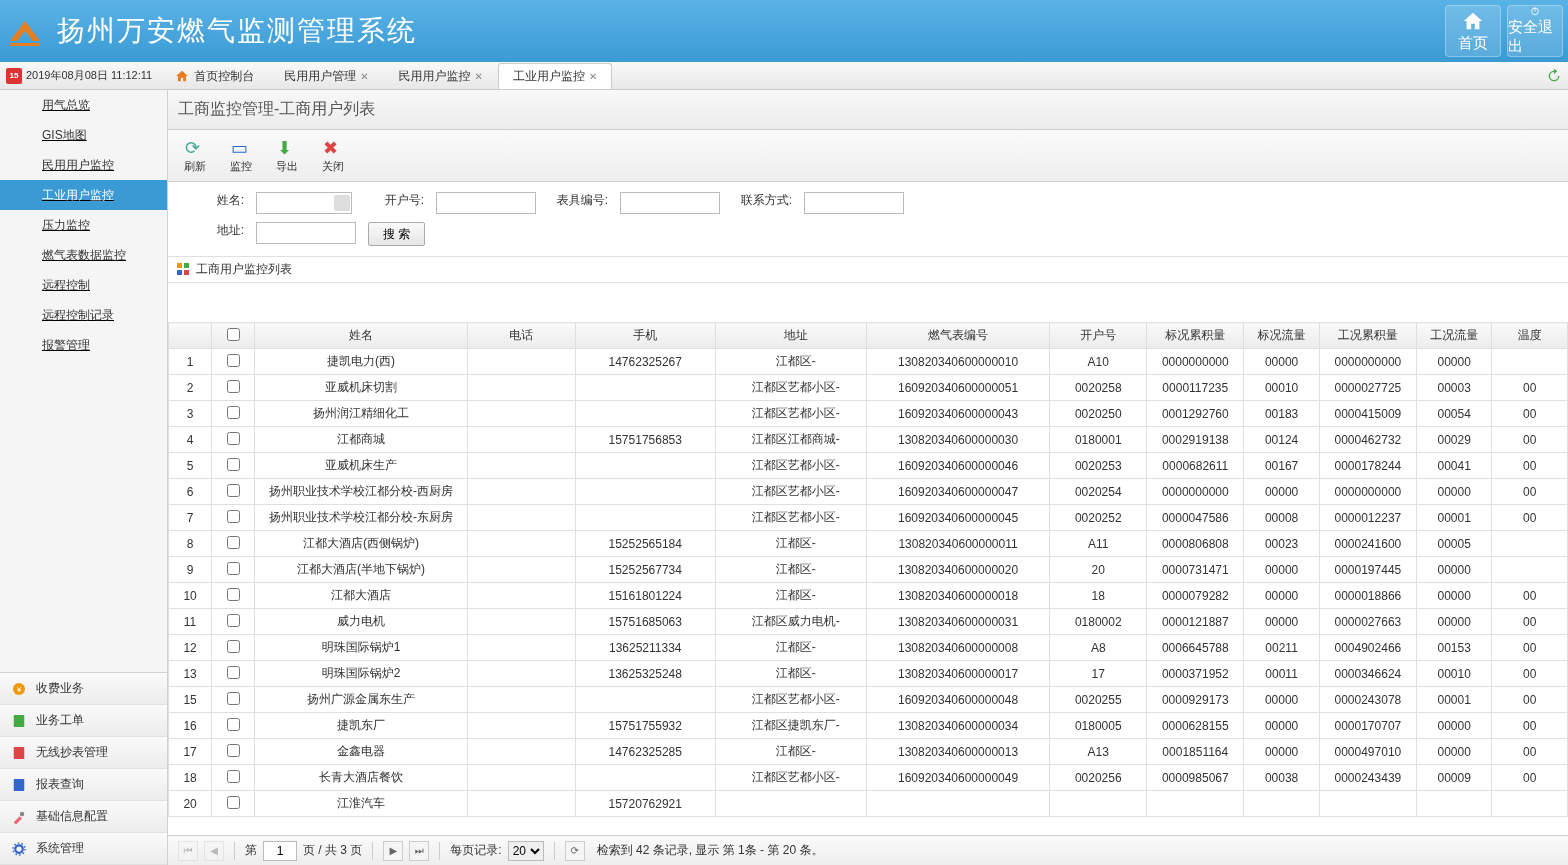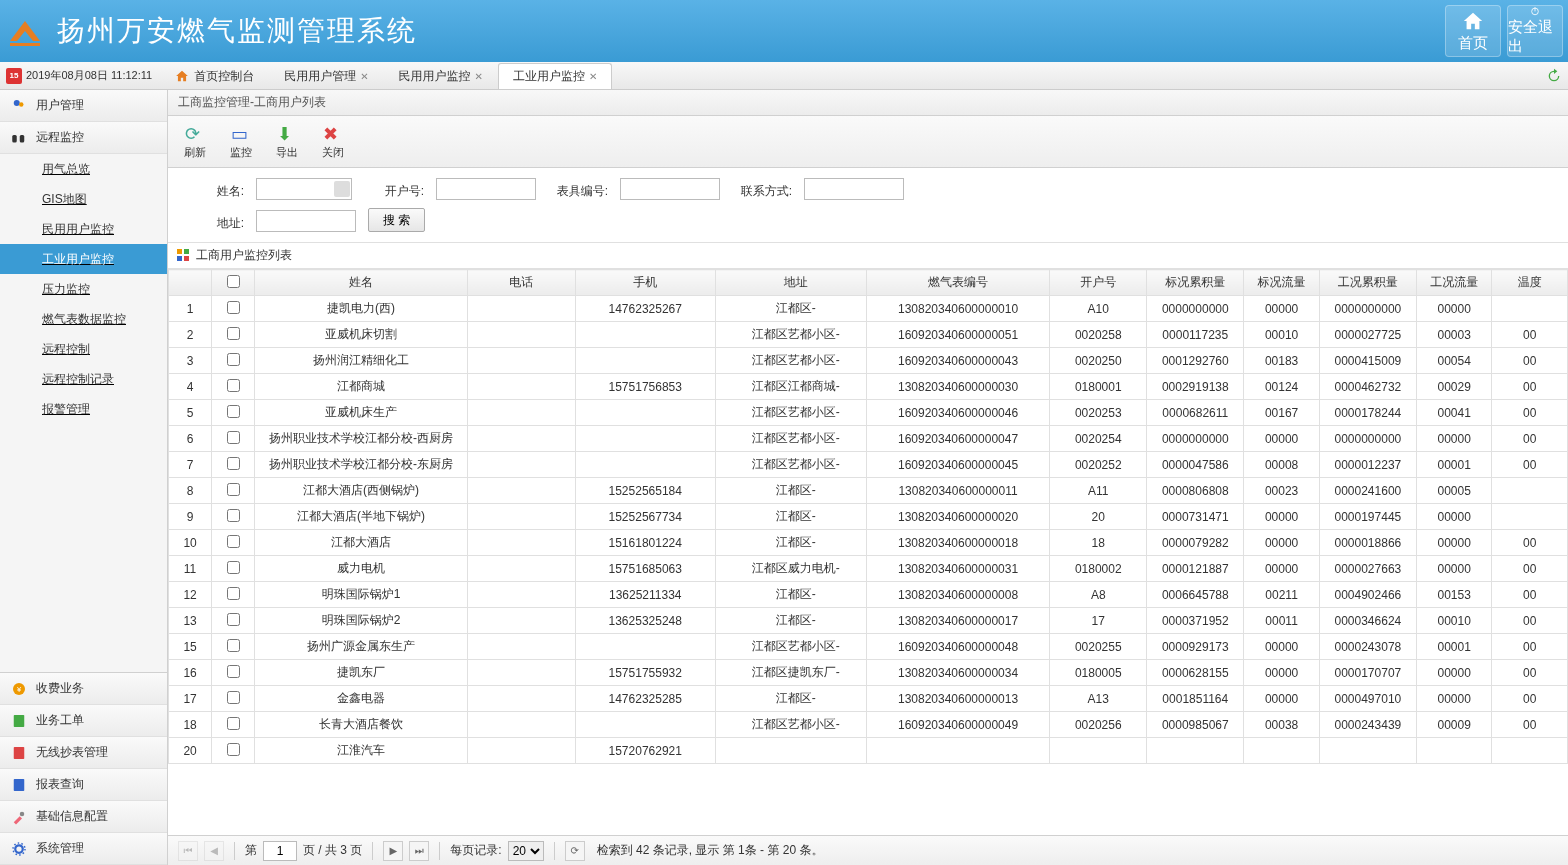--- a/index.html
+++ b/index.html
@@ -25,37 +25,37 @@
 .sidebar { width: 168px; background: #f5f5f5; border-right: 1px solid #d0d0d0; display: flex; flex-direction: column; }
 .side-group { display: flex; align-items: center; height: 32px; padding: 0 10px; font-size: 12px; color: #333; cursor: pointer; gap: 8px; border-bottom: 1px solid #e0e0e0; }
 .side-group.top { background: linear-gradient(to bottom, #fafafa, #ececec); }
 .side-item { height: 30px; display: flex; align-items: center; padding: 0 10px 0 42px; font-size: 12px; color: #333; cursor: pointer; }
 .side-item.active { background: #3a9bd4; color: #fff; }
 .side-sub { flex: 1; overflow-y: auto; text-decoration: underline; }
 .side-bottom { border-top: 1px solid #d0d0d0; }
 .icon16 { width: 18px; height: 18px; display: inline-flex; align-items: center; justify-content: center; }
 
 .main { flex: 1; display: flex; flex-direction: column; overflow: hidden; }
-.breadcrumb { height: 26px; background: linear-gradient(to bottom, #f8f8f8, #ececec); border-bottom: 1px solid #d0d0d0; display: flex; align-items: center; padding: 0 10px; font-size: 12px; color: #555; }
+.breadcrumb { height: 40px; background: linear-gradient(to bottom, #f8f8f8, #ececec); border-bottom: 1px solid #d0d0d0; display: flex; align-items: center; padding: 0 10px; font-size: 16px; color: #555; }
 .toolbar { height: 52px; background: linear-gradient(to bottom, #fafafa, #eee); border-bottom: 1px solid #d0d0d0; display: flex; align-items: center; padding: 0 16px; gap: 24px; }
 .tool-btn { display: flex; flex-direction: column; align-items: center; font-size: 11px; color: #333; cursor: pointer; gap: 2px; }
 .tool-btn .ico { width: 20px; height: 20px; }
 
 .search-form { padding: 10px 16px; border-bottom: 1px solid #e0e0e0; font-size: 12px; color: #333; }
-.search-row { display: flex; align-items: flex-end; gap: 12px; margin-bottom: 8px; flex-wrap: wrap; }
+.search-row { display: flex; align-items: flex-start; gap: 12px; margin-bottom: 8px; flex-wrap: wrap; }
 .search-row:last-child { margin-bottom: 0; }
 .form-lbl { width: 60px; text-align: right; }
 .form-input { border: 1px solid #bbb; height: 22px; padding: 0 4px; width: 96px; font-size: 12px; }
 .form-input.w2 { width: 100px; }
 .combo { position: relative; display: flex; align-items: center; }
 .combo .drop { position: absolute; right: 2px; width: 16px; height: 16px; background: #ddd; border-radius: 2px; }
 .btn { border: 1px solid #aaa; background: linear-gradient(to bottom,#fafafa,#e6e6e6); height: 24px; padding: 0 14px; font-size: 12px; cursor: pointer; border-radius: 2px; }
 
 .grid-title { height: 26px; display: flex; align-items: center; padding: 0 8px; font-size: 12px; color: #333; gap: 4px; border-bottom: 1px solid #e0e0e0; }
-.grid-wrap { flex: 1; overflow: auto; position: relative; }
+.grid-wrap { flex: 1; overflow: auto; position: relative; margin-top: 39px; }
 table { border-collapse: collapse; font-size: 12px; color: #333; width: 100%; }
 th, td { border: 1px solid #e0e0e0; padding: 4px 6px; text-align: center; white-space: nowrap; height: 24px; }
 th { background: linear-gradient(to bottom,#fafafa,#ececec); font-weight: normal; position: sticky; top: 0; }
 .col-row { width: 40px; }
 .col-chk { width: 40px; }
 .col-name { width: 160px; }
 .col-phone { width: 100px; }
 .col-mobile { width: 130px; }
 .col-addr { width: 140px; padding-left: 16px; }
 .col-meter { width: 170px; }
@@ -125,40 +125,20 @@
           <span class="close">✕</span>
         </div>
       </div>
     <svg class="refresh-icon" viewBox="0 0 24 24" fill="#4a4">
         <path d="M12 4a8 8 0 108 8h-2a6 6 0 11-6-6v3l5-4-5-4z"></path>
       </svg>
   </div>
 
   <div class="body">
     <div class="sidebar">
-      <div id="side-top">
-          <div class="side-group top">
-            <span class="icon16">
-              <svg width="18" height="18" viewBox="0 0 24 24">
-                <circle cx="9" cy="8" r="4" fill="#36c"></circle>
-                <circle cx="15" cy="10" r="3" fill="#e90"></circle>
-              </svg>
-            </span>
-            <span>用户管理</span>
-          </div>
-          <div class="side-group top">
-            <span class="icon16">
-              <svg width="18" height="18" viewBox="0 0 24 24">
-                <rect x="3" y="8" width="6" height="10" rx="2" fill="#333"></rect>
-                <rect x="13" y="8" width="6" height="10" rx="2" fill="#333"></rect>
-              </svg>
-            </span>
-            <span>远程监控</span>
-          </div>
-        </div>
       <div class="side-sub" id="side-sub">
           <div class="side-item">用气总览</div>
           <div class="side-item">GIS地图</div>
           <div class="side-item">民用用户监控</div>
           <div class="side-item active">工业用户监控</div>
           <div class="side-item">压力监控</div>
           <div class="side-item">燃气表数据监控</div>
           <div class="side-item">远程控制</div>
           <div class="side-item">远程控制记录</div>
           <div class="side-item">报警管理</div>

